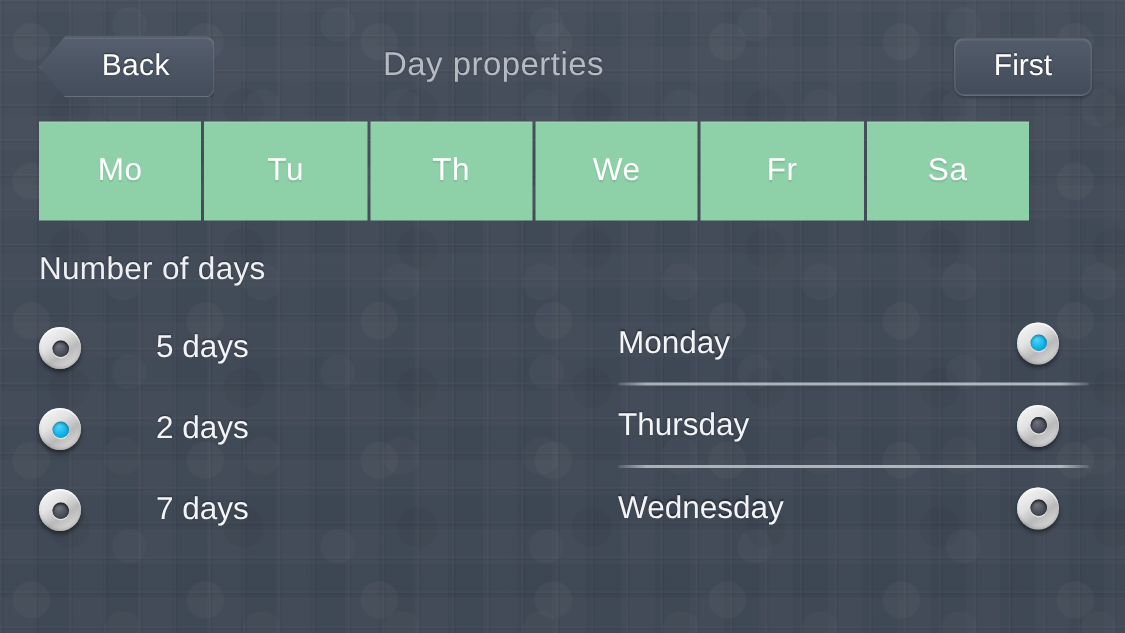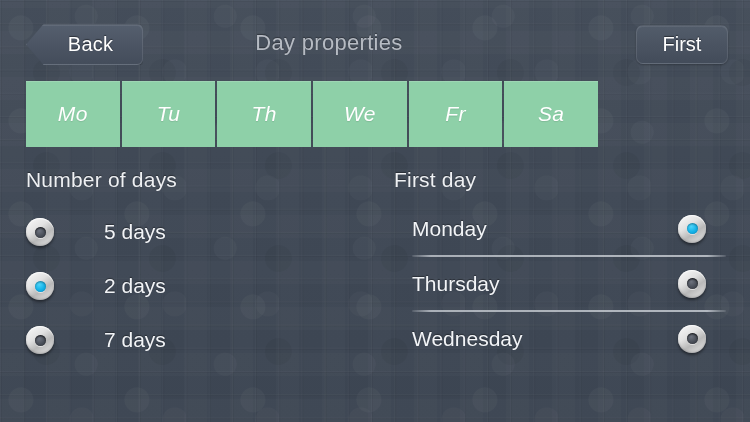--- a/index.html
+++ b/index.html
@@ -107,25 +107,24 @@
   .save-btn span {
     color: #ffffff;
     font-size: 20px;
     text-shadow: 0 -1px 1px rgba(0,0,0,0.45);
   }
 
   
   .day-strip {
     position: absolute;
     left: 26px; top: 81px;
-    width: 572px; height: 66px;
+    width: 660px; height: 66px;
     display: flex;
     gap: 2px;
     z-index: 3;
-    font-style: italic;
   }
   .day-tab {
     flex: 1 1 0;
     background: #8ed0a8;
     display: flex;
     align-items: center;
     justify-content: center;
     cursor: pointer;
     box-shadow: inset 0 1px 0 rgba(255,255,255,0.14);
   }
@@ -273,21 +272,20 @@
     <div class="num-row">
       <span class="radio selected"></span>
       <span class="lbl">2 days</span>
     </div>
     <div class="num-row">
       <span class="radio"></span>
       <span class="lbl">7 days</span>
     </div>
   </div>
 
-  <div class="section-title" id="first-day-title">First day</div>
 
   <div class="first-day-list">
     <div class="fd-row">
       <span class="lbl">Monday</span>
       <span class="radio selected"></span>
     </div>
     <div class="fd-sep"></div>
     <div class="fd-row">
       <span class="lbl">Thursday</span>
       <span class="radio"></span>

